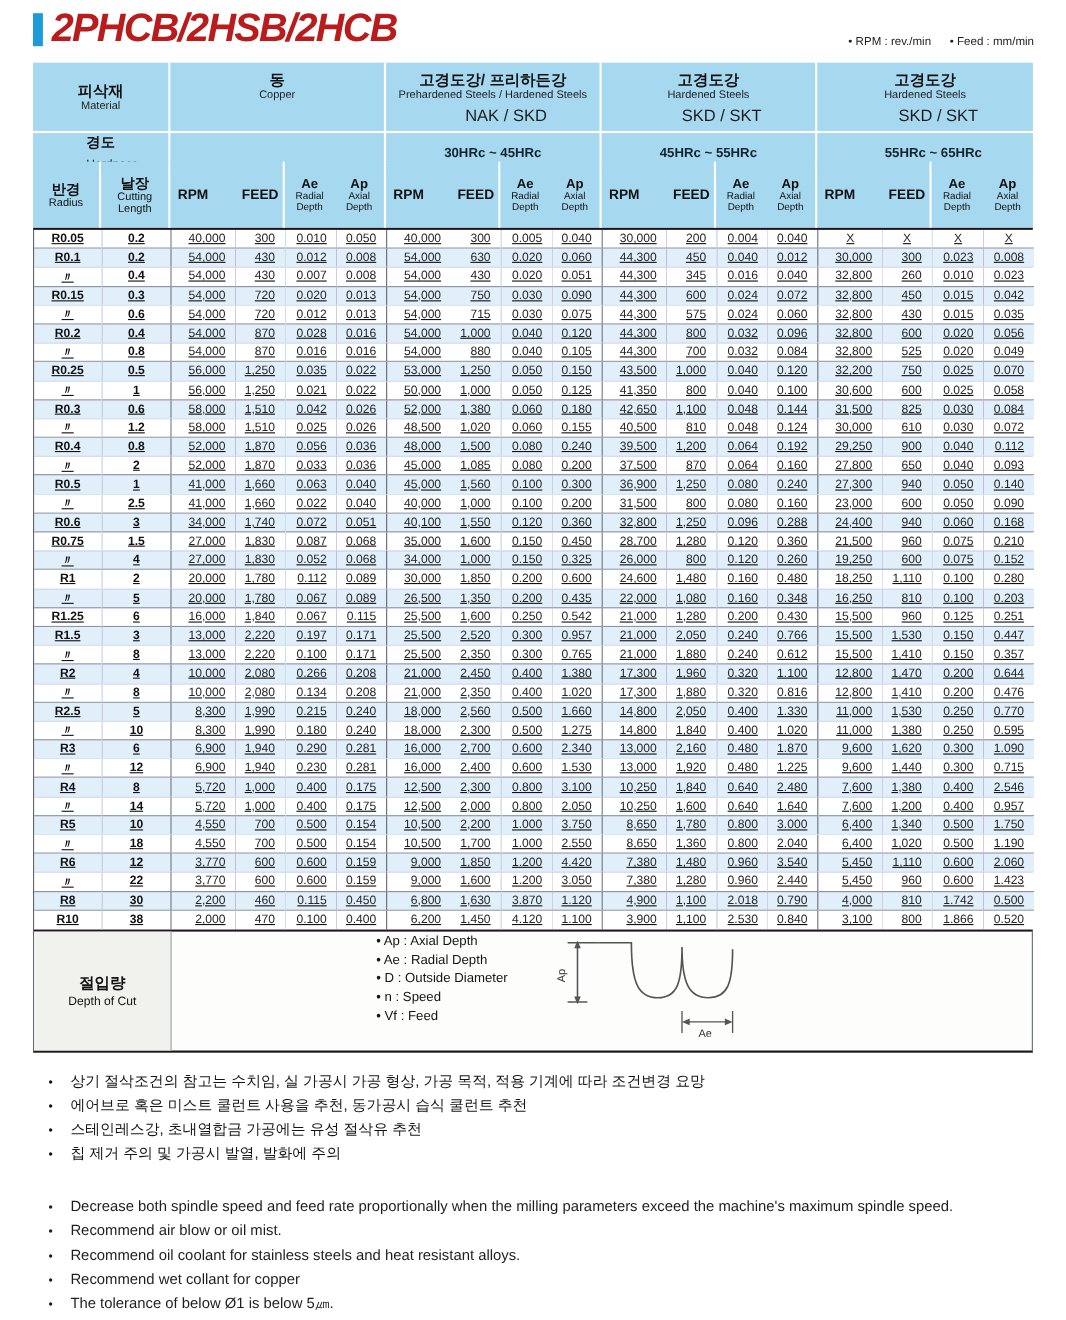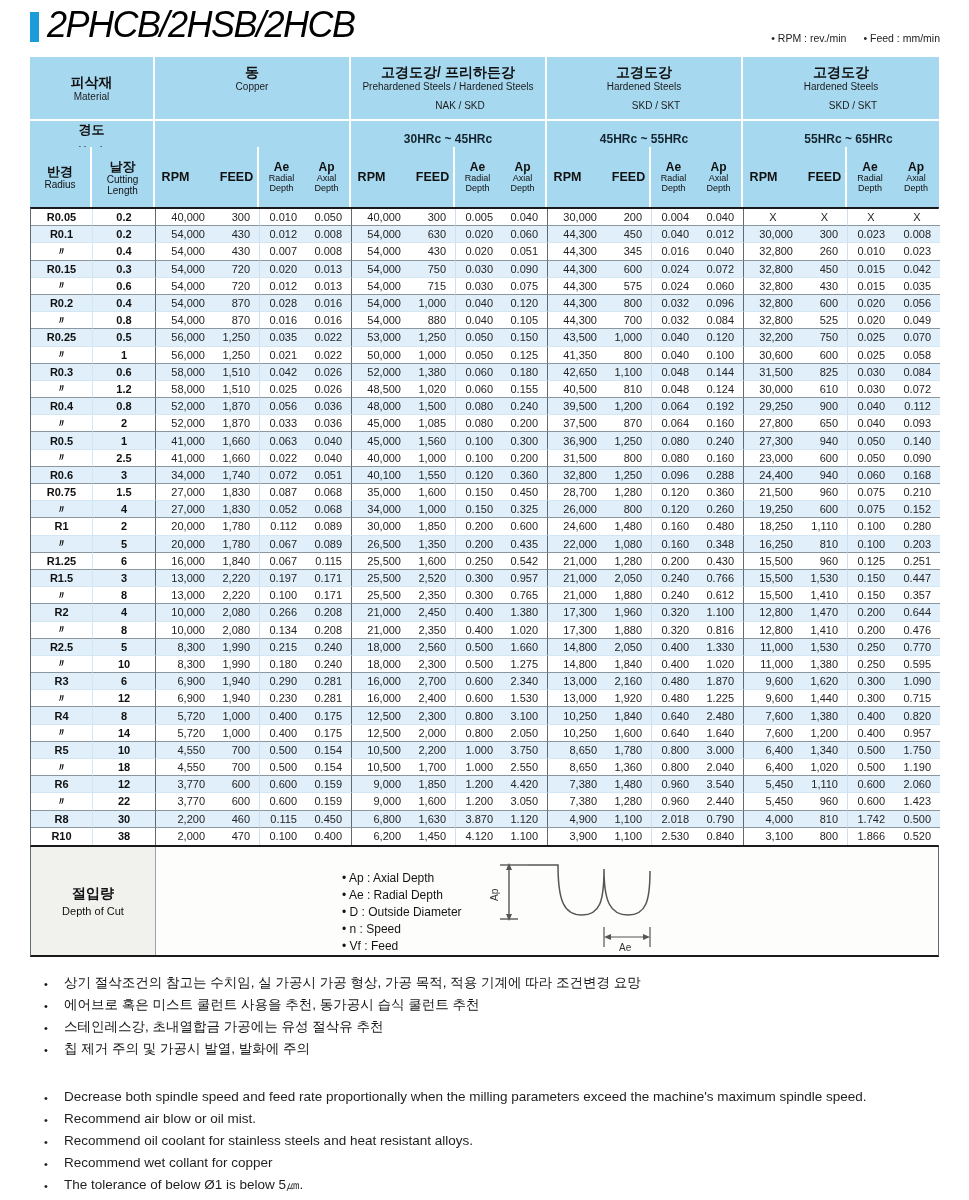--- a/index.html
+++ b/index.html
@@ -1,77 +1,77 @@
 <!DOCTYPE html>
 <html><head>
 <meta charset="utf-8">
 <style>
   html,body{margin:0;padding:0;background:#fff;}
   .screen{position:relative;width:969px;height:1200px;background:#fff;overflow:hidden;
           font-family:"Liberation Sans","DejaVu Sans",sans-serif;color:#111;}
 
   
   .accent-bar{position:absolute;left:30px;top:12px;width:9px;height:30px;background:#1b9cd8;}
-  .page-title{position:absolute;left:47px;top:4px;font-size:36px;font-weight:normal;font-style:italic;
-              letter-spacing:-1.5px;color:#000000;}
+  .page-title{position:absolute;left:47px;top:4px;font-size:36px;font-weight:bold;font-style:italic;
+              letter-spacing:-1.5px;color:#b91c1c;}
   .units-note{position:absolute;right:29px;top:32px;font-size:10.5px;color:#222;}
   .units-note span{margin-left:14px;}
   .units-note span::before{content:"• ";}
 
   
   .tbl{position:absolute;left:30px;top:57px;width:909px;}
   .hgrid{display:grid;grid-template-columns:62px 63px 58px 46px 46px 46px 58px 46px 46px 46px 58px 46px 46px 46px 58px 46px 46px 46px;}
   .tile{background:#a6d8f0;display:flex;flex-direction:column;align-items:center;justify-content:center;
         border-right:2px solid #fff;text-align:center;}
   .tile:last-child{border-right:none;}
   .mat-row{height:62px;margin-bottom:2px;}
   .mko{font-size:14px;font-weight:bold;color:#101010;line-height:17px;}
   .men{font-size:10px;color:#1c1c1c;line-height:12px;}
-  .mgrade{font-size:10px;color:#1c1c1c;line-height:12px;margin-top:7px;min-height:12px;padding-left:24px;}
+  .mgrade{font-size:15px;color:#1c1c1c;line-height:12px;margin-top:7px;min-height:12px;padding-left:24px;}
   .hard-row{height:24px;margin-bottom:2px;}
   .hard-label{flex-direction:column;gap:5px;}
   .hko{font-size:13px;font-weight:bold;}
   .hen{font-size:11px;padding-left:21px;}
   .hval{font-size:12px;font-weight:bold;color:#13242e;flex-direction:row;}
   .ch-row{height:60px;}
   .chko{font-size:13px;font-weight:bold;line-height:15px;}
   .chen{font-size:10px;line-height:11px;}
   .pairA{display:grid;grid-template-columns:1fr 1fr;align-items:center;gap:20px;}
   .pairA div{font-size:12.5px;font-weight:bold;text-align:center;}
   .pairB{display:grid;grid-template-columns:1fr 1fr;align-items:center;}
   .sym{font-size:12px;font-weight:bold;line-height:13px;}
   .symsub{font-size:9px;line-height:9.5px;width:40px;margin:0 auto;}
 
   
   .data-grid{display:grid;
     grid-template-columns:62px 63px 58px 46px 46px 46px 58px 46px 46px 46px 58px 46px 46px 46px 58px 46px 46px 46px;
     grid-auto-rows:17.2px;
     border:1px solid #5f6a73;border-top:2px solid #1a1a1a;border-bottom:2px solid #1a1a1a;
-    background:#701a75;}
+    background:#701a75;text-decoration:underline;}
   .cell{display:flex;align-items:center;font-size:11px;color:#242424;
         border-bottom:1px solid #d3e6f3;background:#fff;}
   .cell.alt{background:#e0effa;}
   .cell.gb{border-bottom:1px solid #8b979f;}
   .cell.lr{border-bottom:none;}
   .rc,.lc{justify-content:center;font-weight:bold;color:#101010;}
   .rc{border-right:1px solid #d3e6f3;}
   .lc{border-right:1px solid #5f6a73;}
   .v{justify-content:flex-end;padding-right:9px;}
   .vf{border-right:1px solid #cfe0ec;}
   .gsep{border-right:1px solid #5f6a73;}
   .xc{justify-content:center;padding-right:0;}
 
   
   .depth-box{display:flex;height:108px;border:1px solid #5f6a73;border-top:none;
              border-bottom:2px solid #1a1a1a;background:#fdfdfc;}
   .depth-label{width:124px;background:#f1f1ee;border-right:1px solid #98a1a8;
                display:flex;flex-direction:column;align-items:center;justify-content:center;}
   .dko{font-size:14px;font-weight:bold;}
   .den{font-size:11px;margin-top:2px;}
-  .depth-right{flex:1;display:flex;align-items:flex-end;}
+  .depth-right{flex:1;display:flex;align-items:flex-start;gap:16px;}
   .legend{margin-left:186px;}
   .leg{font-size:12px;line-height:17px;color:#141414;}
   .leg::before{content:"• ";}
   .diagram{margin-left:26px;}
 
   
   .notes-ko{position:absolute;left:38px;top:972px;width:900px;}
   .notes-en{position:absolute;left:38px;top:1086px;width:920px;}
   .note{font-size:13.5px;line-height:22px;color:#141414;padding-left:26px;position:relative;}
   .note::before{content:"•";position:absolute;left:6px;font-size:11px;top:1px;}
@@ -729,21 +729,21 @@
         <div class="cell v vf alt">2,300</div>
         <div class="cell v vae alt">0.800</div>
         <div class="cell v vap gsep alt">3.100</div>
         <div class="cell v vr alt">10,250</div>
         <div class="cell v vf alt">1,840</div>
         <div class="cell v vae alt">0.640</div>
         <div class="cell v vap gsep alt">2.480</div>
         <div class="cell v vr alt">7,600</div>
         <div class="cell v vf alt">1,380</div>
         <div class="cell v vae alt">0.400</div>
-        <div class="cell v vap alt">0.820</div>
+        <div class="cell v vap alt">2.546</div>
         <div class="cell rc gb">〃</div>
         <div class="cell lc gb">14</div>
         <div class="cell v vr gb">5,720</div>
         <div class="cell v vf gb">1,000</div>
         <div class="cell v vae gb">0.400</div>
         <div class="cell v vap gsep gb">0.175</div>
         <div class="cell v vr gb">12,500</div>
         <div class="cell v vf gb">2,000</div>
         <div class="cell v vae gb">0.800</div>
         <div class="cell v vap gsep gb">2.050</div>

